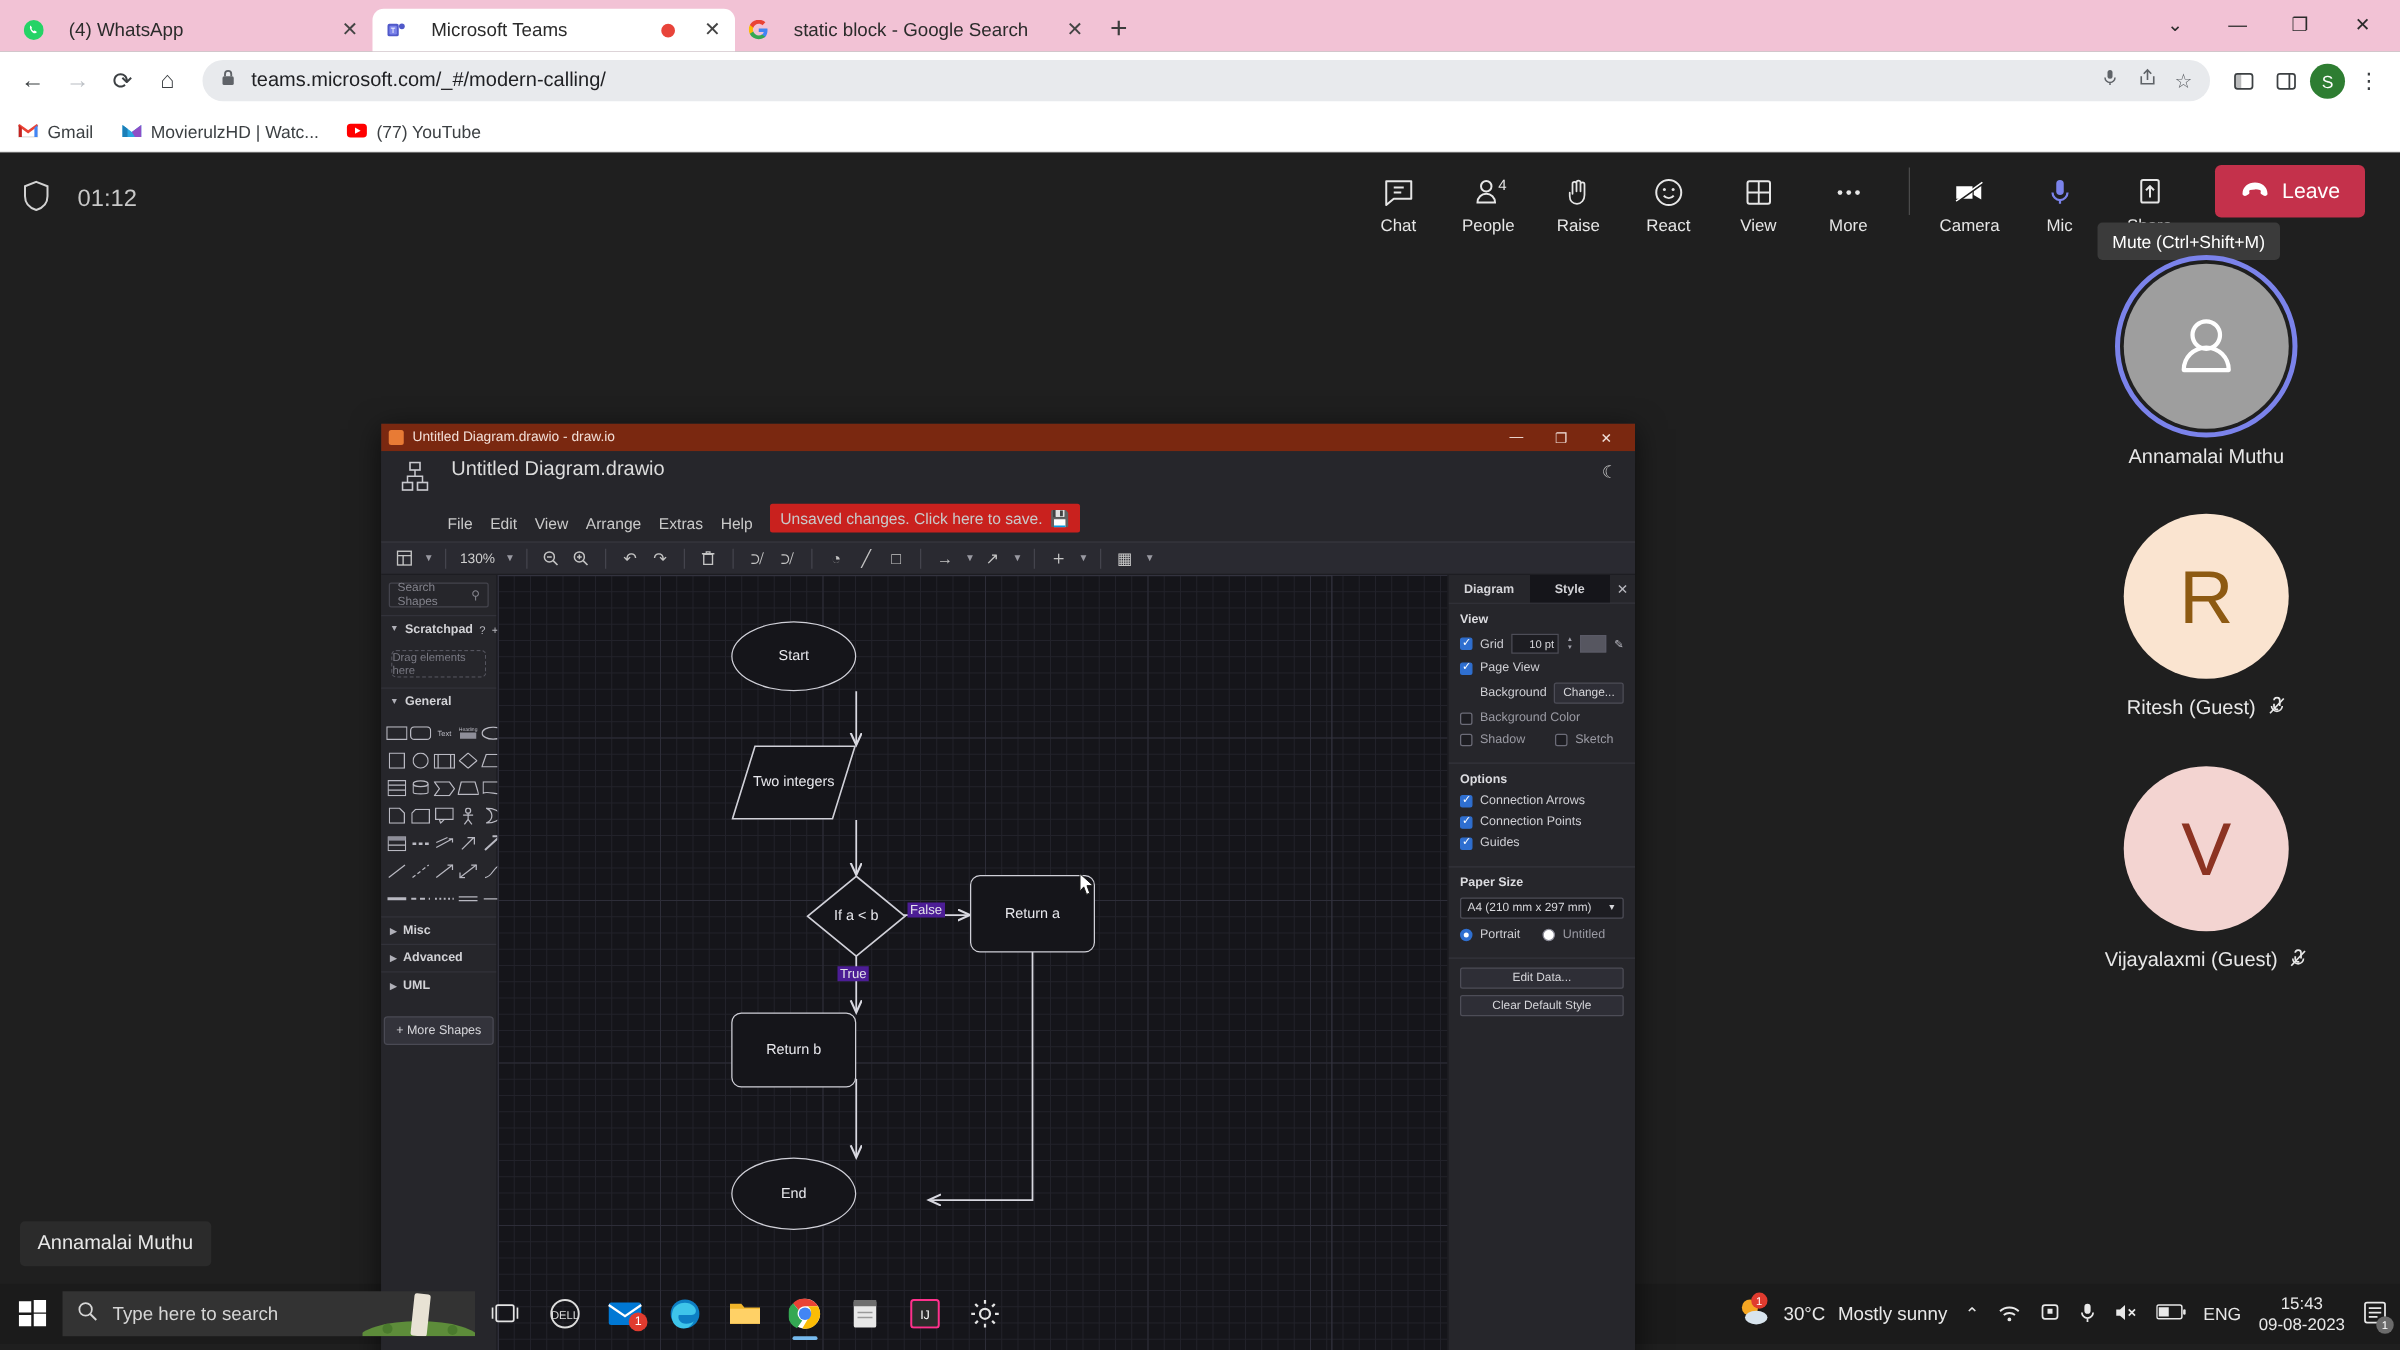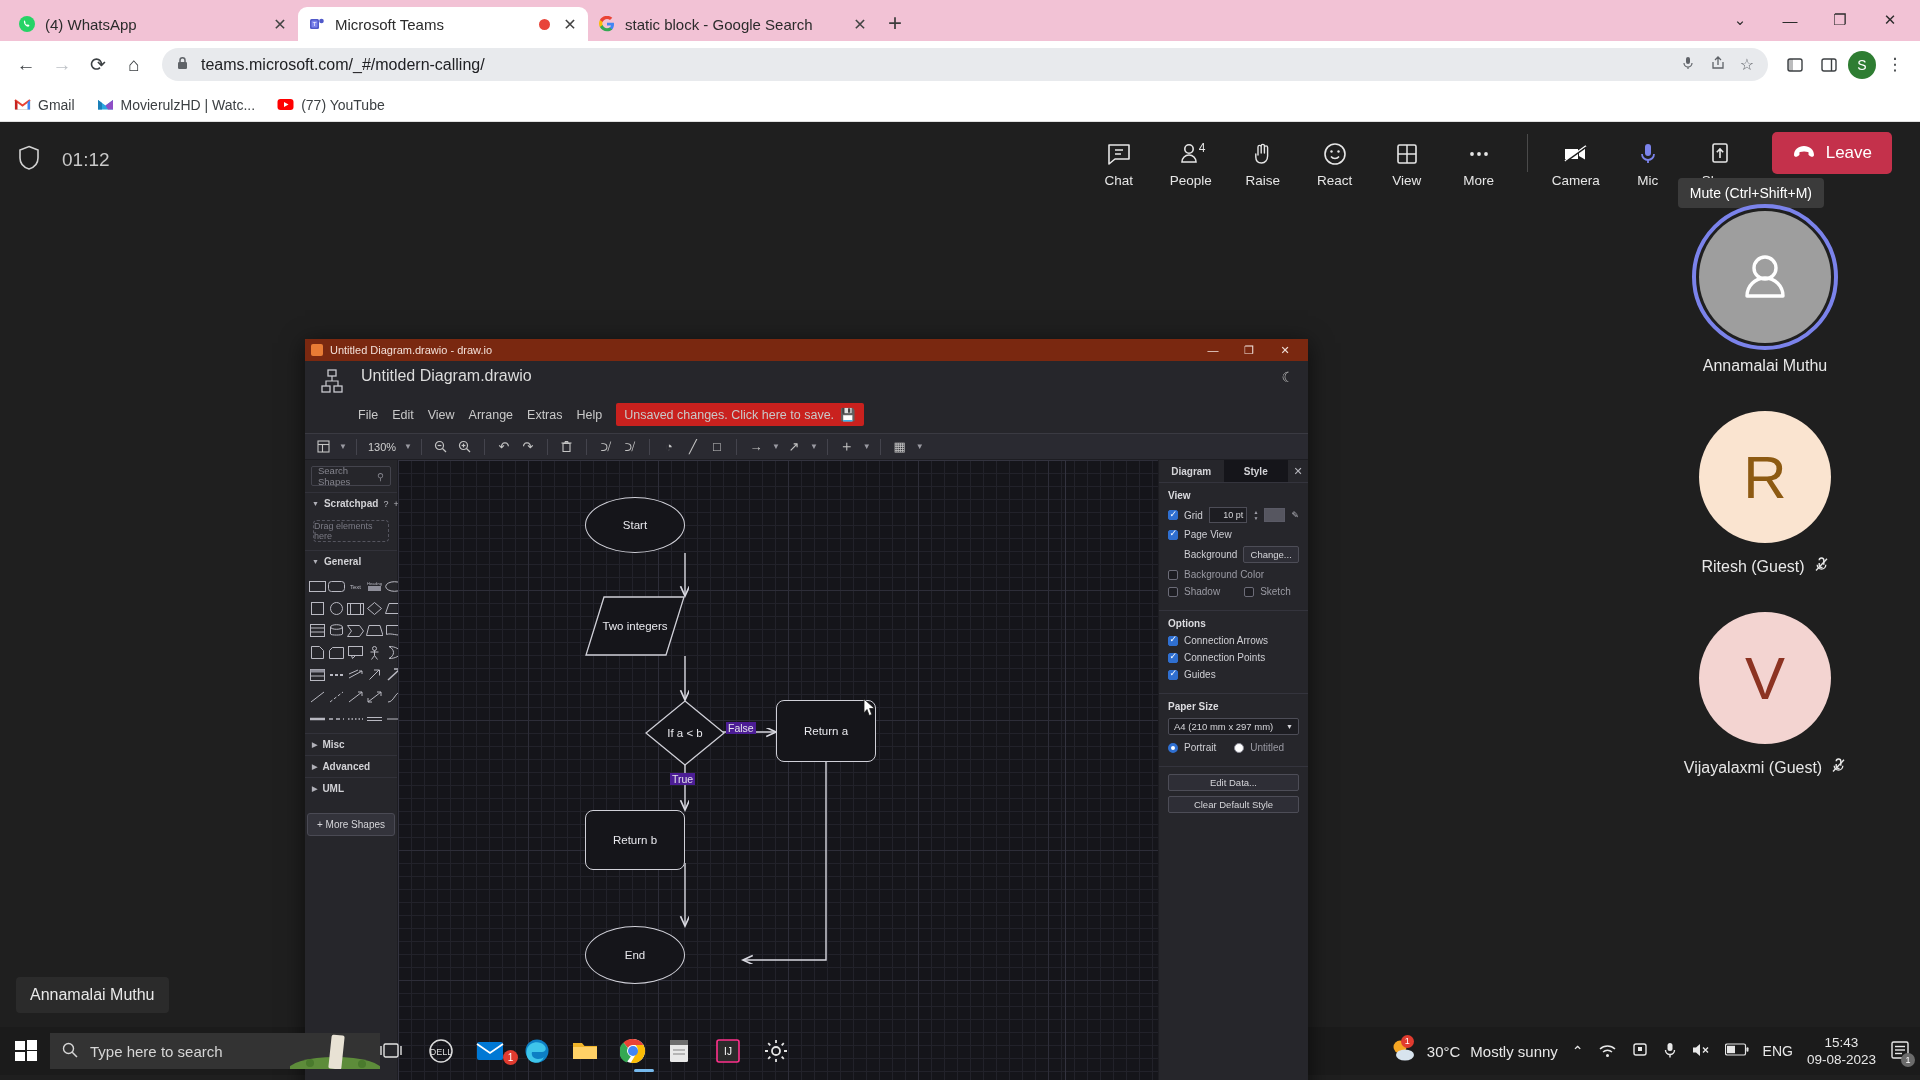--- a/index.html
+++ b/index.html
@@ -11,21 +11,21 @@
   }
 
   
   .chrome-tabstrip {
     height: 41px; background: #f2c2d5;
     display: flex; align-items: flex-end; padding-left: 8px;
     position: relative;
   }
   .tab {
     height: 34px; width: 290px;
-    display: flex; align-items: center; gap: 10px;
+    display: flex; align-items: center; gap: 20px;
     padding: 0 10px; border-radius: 9px 9px 0 0;
     font-size: 15px; color: #2b2b2b; position: relative;
   }
   .tab.active { background: #ffffff; }
   .tab-favicon { width: 17px; height: 17px; flex: none; display:flex; align-items:center; justify-content:center;}
   .tab-title { flex: 1; white-space: nowrap; overflow: hidden; text-overflow: ellipsis; }
   .tab-rec { width: 15px; height: 15px; border-radius: 50%; background: #e8443a; border:2px solid #fff; flex:none;}
   .tab-close { font-size: 16px; color: #444; flex: none; width: 16px; text-align: center; }
   .tab-newbtn { font-size: 24px; color: #3c3c3c; margin: 0 0 4px 10px; cursor: pointer;}
   .tabstrip-right { margin-left: auto; display: flex; align-items: center; gap: 6px; padding: 0 8px 6px 0; }
@@ -109,21 +109,21 @@
   }
   .dw-title-ico { width: 12px; height: 12px; background:#e87b35; border-radius:2px; flex:none;}
   .dw-title-btns { margin-left: auto; display: flex; gap: 2px; }
   .dw-tb { width: 34px; height: 20px; display: flex; align-items: center; justify-content: center; font-size: 11px; color:#f0e0da;}
 
   .dw-head { background: #26262b; padding: 6px 0 0 0; position: relative; }
   .dw-appline { display: flex; align-items: flex-start; gap: 16px; padding: 0 14px; }
   .dw-logo { width: 26px; height: 30px; display:flex; align-items:center; justify-content:center; }
   .dw-fname { color: #dcdcdc; font-size: 16px; }
   .dw-moon { position: absolute; right: 14px; top: 8px; color: #bdbdbd; font-size: 14px; }
-  .dw-menu { display: flex; align-items: center; gap: 14px; padding: 6px 0 7px 53px; }
+  .dw-menu { display: flex; align-items: flex-end; gap: 14px; padding: 6px 0 7px 53px; }
   .dw-menu span { color: #c9c9c9; font-size: 12.5px; }
   .dw-unsaved { background: #c9211e; color: #fff; font-size: 11px; padding: 4px 8px; border-radius: 2px;
     display: flex; align-items: center; gap: 6px; }
 
   .dw-toolbar {
     height: 27px; background: #2a2a31; border-top: 1px solid #3a3a42; border-bottom: 1px solid #1d1d22;
     display: flex; align-items: center; gap: 4px; padding: 0 8px; color: #c4c4c4; font-size: 13px;
   }
   .tb-i { min-width: 20px; height: 20px; display: flex; align-items: center; justify-content: center; }
   .tb-sep { width: 1px; height: 16px; background: #44444d; margin: 0 5px; }
@@ -188,21 +188,21 @@
   .btn-flat { border: 1px solid #4d4d57; background: #2e2e36; color: #d6d6da; font-size: 9.5px;
     height: 17px; display: flex; align-items: center; justify-content: center; border-radius: 2px;}
   .sel-box { border: 1px solid #4d4d57; background: #1d1d22; color: #d6d6da; font-size: 9.5px;
     height: 17px; display: flex; align-items: center; padding: 0 5px; border-radius: 2px;}
 
   
   .taskbar { height: 48px; background: #1b1b1b; display: flex; align-items: center; padding-left: 2px; }
   .start-btn { width: 48px; height: 48px; display: flex; align-items: center; justify-content: center; }
   .search-box { width: 330px; height: 36px; background: #333333; display: flex; align-items: center;
     gap: 12px; padding: 0 12px; color: #d6d6d6; font-size: 15px; position: relative; overflow: hidden;}
-  .tb-app { width: 48px; height: 48px; display: flex; align-items: center; justify-content: flex-start; position: relative; }
+  .tb-app { width: 48px; height: 48px; display: flex; align-items: center; justify-content: center; position: relative; }
   .tb-app.run:after { content:""; position:absolute; bottom:3px; left:14px; width:20px; height:3px; background:#76b9ed; border-radius:2px;}
   .tb-badge { position: absolute; right: 6px; bottom: 10px; background: #e03b2f; color: #fff; font-size: 10px;
     width: 15px; height: 15px; border-radius: 50%; display: flex; align-items: center; justify-content: center;}
   .tray { margin-left: auto; display: flex; align-items: center; gap: 14px; padding-right: 10px; color: #e8e8e8; font-size: 14px;}
   .weather { display: flex; align-items: center; gap: 10px; font-size: 15px;}
   .clock { display: flex; flex-direction: column; align-items: center; line-height: 17px; font-size: 13.5px;}
   .notif { position: relative; }
   .notif-badge { position: absolute; right: -5px; bottom: -4px; background: #6b6b6b; color: #fff; font-size: 9px;
     width: 14px; height: 14px; border-radius: 50%; display: flex; align-items: center; justify-content: center;}
 </style>

